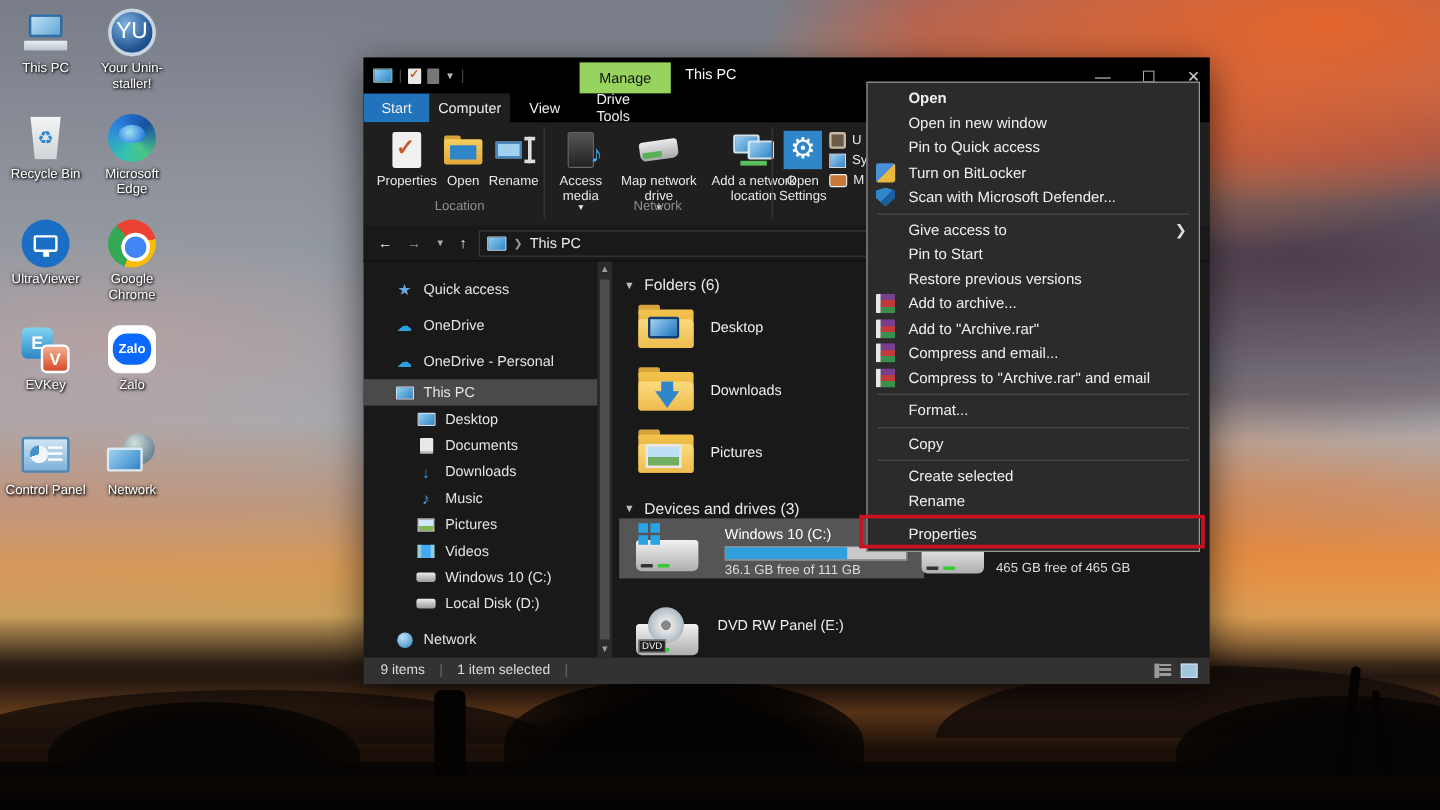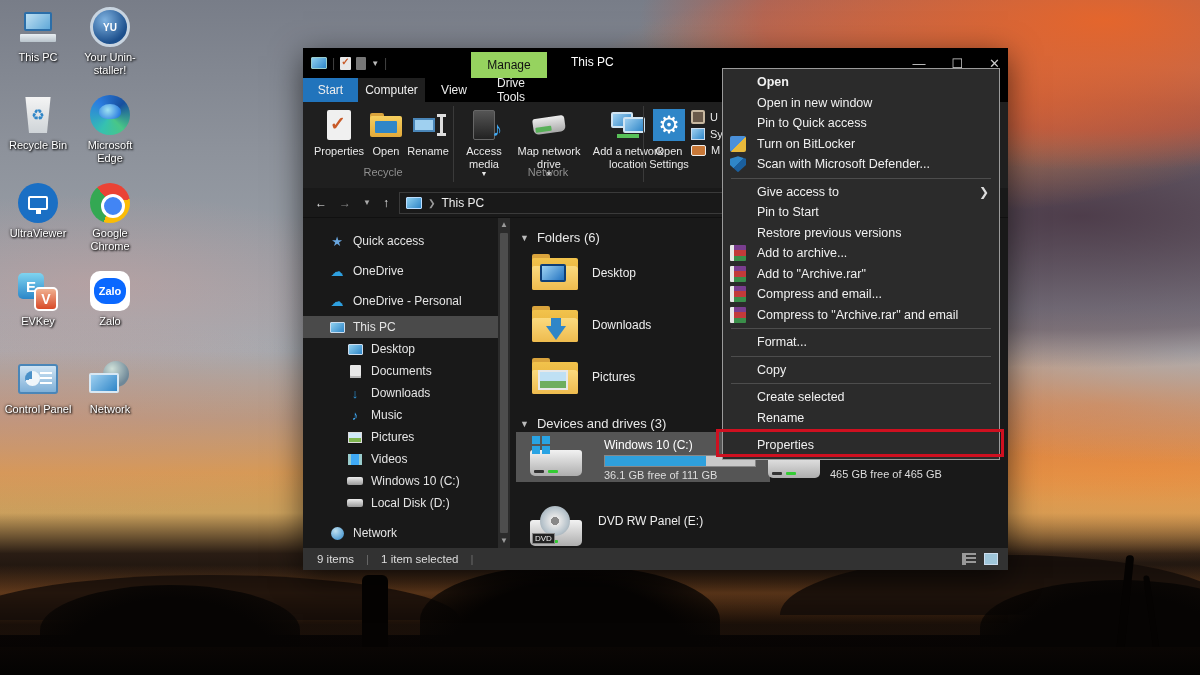--- a/index.html
+++ b/index.html
@@ -29,21 +29,21 @@
   
   .desk-icons { position:absolute; left:2px; top:6px; width:150px; display:grid;
     grid-template-columns:72px 72px; grid-auto-rows:88px; justify-items:center; z-index:2; }
   .dicon { width:72px; display:flex; flex-direction:column; align-items:center; cursor:default; }
   .dicon .art { width:42px; height:42px; display:flex; align-items:center; justify-content:center; position:relative; }
   .dicon .cap { margin-top:3px; font-size:11px; color:#fff; text-align:center; line-height:1.15;
     text-shadow:1px 1px 2px #000, 0 0 3px #000; }
   .art-thispc { width:36px; height:30px; position:relative; }
   .art-thispc .scr { position:absolute; top:0; left:4px; width:28px; height:19px; background:linear-gradient(135deg,#bfe0f2,#5fa8d8); border:2px solid #2b6ea8; border-radius:2px; }
   .art-thispc .kbd { position:absolute; bottom:0; left:0; width:36px; height:8px; background:linear-gradient(#e8eef2,#b9c4cc); border-radius:1px; }
-  .art-yu { width:40px; height:40px; border-radius:50%; background:radial-gradient(circle at 35% 30%, #7fb2e0, #1c4f8c 70%); border:3px solid #c8d4e0; color:#fff; font-weight:bold; font-size:10px; display:flex; align-items:center; justify-content:center; }
+  .art-yu { width:40px; height:40px; border-radius:50%; background:radial-gradient(circle at 35% 30%, #7fb2e0, #1c4f8c 70%); border:3px solid #c8d4e0; color:#fff; font-weight:normal; font-size:19px; display:flex; align-items:center; justify-content:center; }
   .art-bin { width:30px; height:36px; background:linear-gradient(#f4f4f4,#cfd4d8); clip-path:polygon(8% 0,92% 0,80% 100%,20% 100%); display:flex; align-items:center; justify-content:center; color:#2f86c8; font-size:15px; }
   .art-edge { width:40px; height:40px; border-radius:50%; background:conic-gradient(from 210deg, #35c1b1, #2b7de0 30%, #174f9e 55%, #49c687 80%, #35c1b1); position:relative; }
   .art-edge:after { content:""; position:absolute; left:9px; top:9px; width:22px; height:15px; border-radius:50% 50% 40% 40%; background:radial-gradient(circle at 40% 40%, #9fe2f2, #2b7de0 80%); }
   .art-chrome { width:40px; height:40px; border-radius:50%; background:conic-gradient(from -40deg, #ea4335 0 33%, #fbbc05 33% 66%, #34a853 66% 100%); position:relative; }
   .art-chrome:after { content:""; position:absolute; left:11px; top:11px; width:18px; height:18px; border-radius:50%; background:#4285f4; border:3px solid #fff; }
   .art-ultra { width:40px; height:40px; border-radius:50%; background:#1a6fc4; display:flex; align-items:center; justify-content:center; }
   .art-ultra .m { width:20px; height:14px; border:2.5px solid #fff; border-radius:2px; position:relative; }
   .art-ultra .m:after { content:""; position:absolute; left:6px; bottom:-6px; width:5px; height:4px; background:#fff; }
   .art-evkey { position:relative; width:40px; height:40px; }
   .art-evkey .e { position:absolute; left:0; top:2px; width:26px; height:26px; background:linear-gradient(#7fd4f0,#2b86c8); border-radius:5px; color:#fff; font-weight:bold; font-size:15px; display:flex; align-items:center; justify-content:center; }
@@ -61,21 +61,21 @@
   .window { position:absolute; left:303px; top:48px; width:705px; height:522px; background:#191919;
     box-shadow:0 8px 30px rgba(0,0,0,.6); z-index:5; font-size:12px; color:#eee; }
   .titlebar { position:absolute; left:0; top:0; width:100%; height:30px; background:#000; display:flex; align-items:center; }
   .qat { display:flex; align-items:center; gap:5px; padding-left:8px; }
   .qat .sep { color:#444; font-size:12px; }
   .qat-mon { width:16px; height:12px; background:linear-gradient(135deg,#8fd0f0,#2f86c8); border:1px solid #9cc; border-radius:1px; }
   .qat-page { width:11px; height:13px; background:#e8e8e8; border-radius:1px; position:relative; }
   .qat-page:after { content:"✓"; position:absolute; left:1px; top:-1px; color:#c85a28; font-size:10px; font-weight:bold; }
   .qat-page2 { width:10px; height:13px; background:#777; border-radius:1px; }
   .qat .caret { color:#bbb; font-size:8px; }
-  .manage-tab { position:absolute; left:168px; top:4px; width:76px; height:26px; background:#96d35f; color:#111;
+  .manage-tab { position:absolute; left:180px; top:4px; width:76px; height:26px; background:#96d35f; color:#111;
     display:flex; align-items:center; justify-content:center; font-size:12px; }
   .win-title { position:absolute; left:268px; top:7px; color:#fff; font-size:12px; }
   .win-controls { position:absolute; right:8px; top:0; height:30px; display:flex; align-items:center; gap:26px; color:#ccc; }
   .win-controls span { font-size:13px; line-height:1; cursor:default; }
   
   .tabrow { position:absolute; left:0; top:30px; width:100%; height:24px; background:#000; display:flex; }
   .tab { padding:0 14px; height:24px; display:flex; align-items:center; color:#eee; font-size:12px; }
   .tab.file { background:#2174bc; width:55px; justify-content:center; }
   .tab.active { background:#1f1f1f; }
   .help-dot { position:absolute; right:12px; top:5px; width:13px; height:13px; border-radius:50%; background:#2f86c8; color:#fff; font-size:9px; display:flex; align-items:center; justify-content:center; }
@@ -370,21 +370,21 @@
         </div>
       <div class="sysbtn">
           <div class="si2"></div>
           <span>Sy</span>
         </div>
       <div class="sysbtn">
           <div class="si3"></div>
           <span>M</span>
         </div>
     </div>
-    <div class="glabel" style="left:20px;width:120px">Recycle</div>
+    <div class="glabel" style="left:20px;width:120px">Location</div>
     <div class="glabel" style="left:185px;width:120px">Network</div>
   </div>
 
   <div class="navbar">
     <div class="nav-arrows">
       <span>←</span>
       <span class="fwd">→</span>
       <span class="drop">▼</span>
       <span>↑</span>
     </div>

